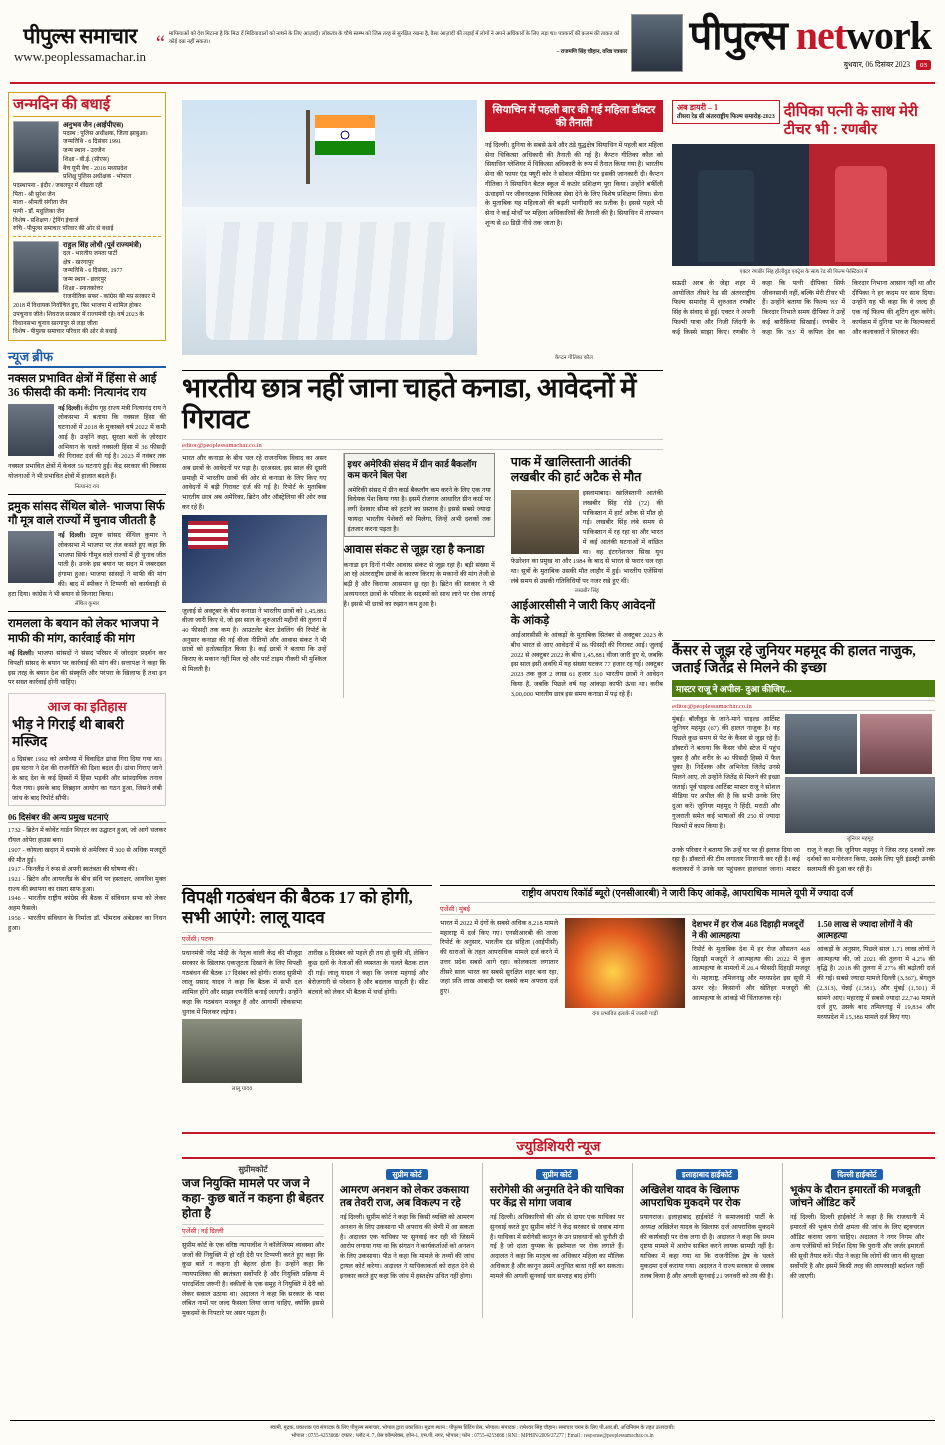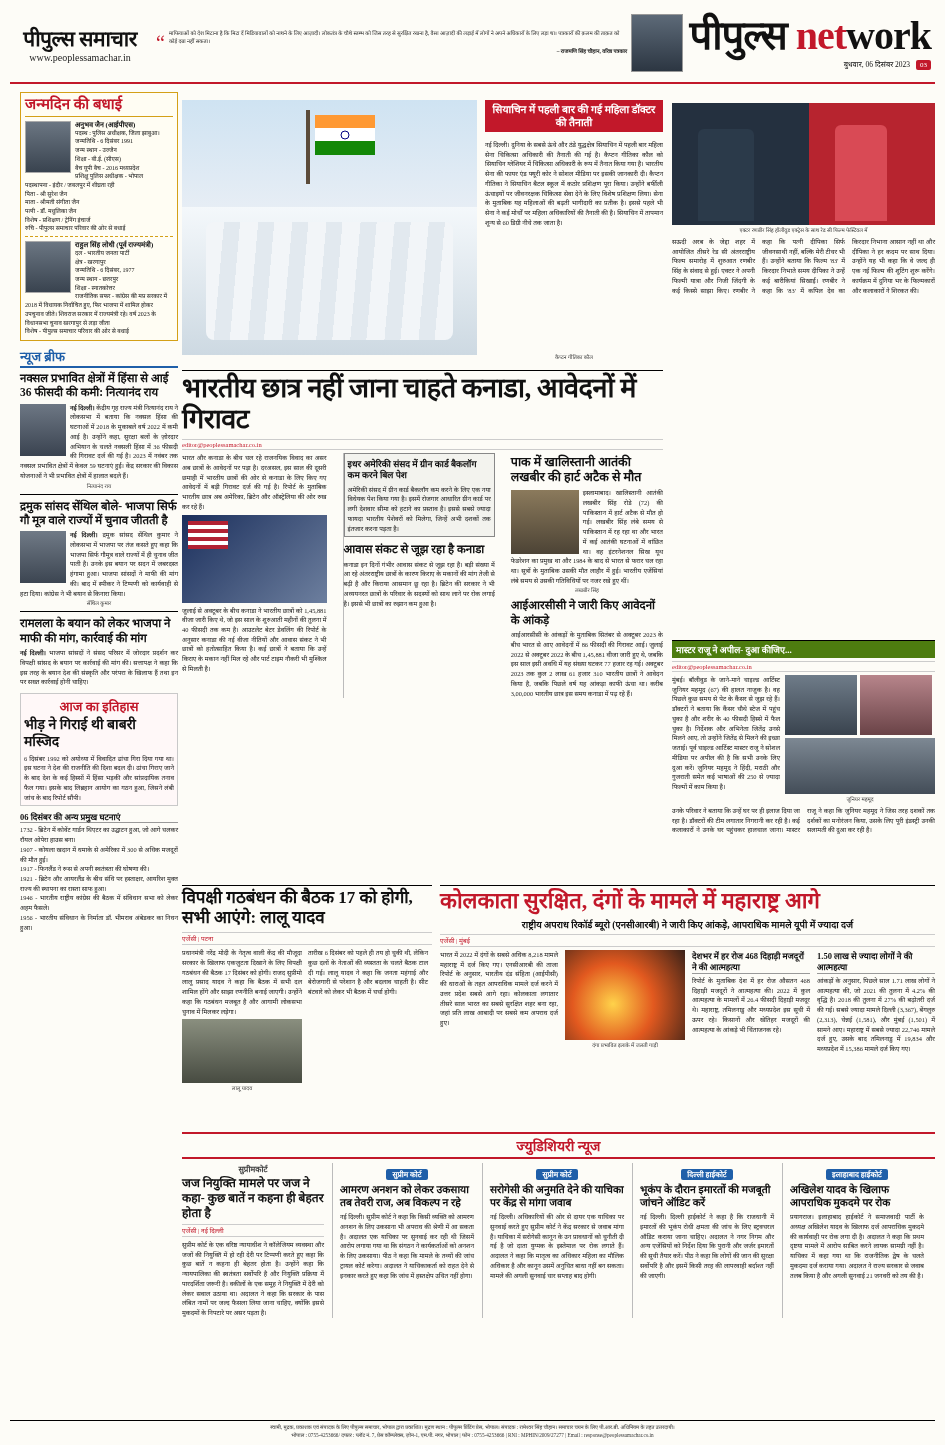--- a/index.html
+++ b/index.html
@@ -14,21 +14,21 @@
   }
   .page { width:945px; height:1445px; padding:6px 10px; position:relative; }
 
   
   .masthead { display:flex; align-items:center; height:78px; border-bottom:2px solid #c2182a; padding-bottom:2px;}
   .logo-block { width:105px; text-align:center; }
   .logo-ring { width:30px;height:30px;border:3px solid #5a2d82;border-radius:50%;margin:0 auto 2px; }
   .logo-name { font-size:8px; font-weight:bold; color:#5a2d82; }
   .logo-sub { font-size:4.6px; color:#444; line-height:1.25; }
   .brand-hi { font-size:21px; font-weight:bold; letter-spacing:-.5px; }
-  .brand-url { font-size:10px; color:#222; }
+  .brand-url { font-size:13px; color:#222; }
   .quote-box { flex:1; display:flex; align-items:center; gap:4px; padding:0 6px; }
   .quote-photo { width:56px;height:58px;background:linear-gradient(#5d6a78,#2c3642); border:1px solid #999; }
   .quote-txt { font-size:5.4px; line-height:1.45; color:#222; }
   .quote-mark { font-size:20px; color:#c2182a; line-height:.6; }
   .nameplate { text-align:right; padding-right:4px; }
   .np-main { font-size:40px; font-weight:bold; letter-spacing:-1px; line-height:.95;}
   .np-main .red { color:#c2182a; }
   .np-date { font-size:7.5px; margin-top:4px; }
   .np-date .pg { background:#c2182a;color:#fff;padding:1px 4px;margin-left:4px;font-size:7px;border-radius:2px;}
 
@@ -41,21 +41,21 @@
   h4.head-sm { font-size:11.5px; font-weight:bold; line-height:1.25; margin:2px 0 3px;}
   .kicker { font-size:9px; font-weight:bold; color:#333; margin-bottom:2px;}
   .byline { font-size:6.5px; color:#c2182a; border-top:1px solid #ccc;border-bottom:1px solid #ccc; padding:1px 0; margin:3px 0; }
   .body-txt { font-size:6.4px; line-height:1.52; text-align:justify; color:#1a1a1a; }
   .photo { background:#8d8d8d; position:relative; overflow:hidden; }
   .cap { font-size:5.4px; text-align:center; color:#333; padding-top:1px; }
   .redband { background:#c2182a; color:#fff; font-size:10.5px; font-weight:bold; text-align:center; padding:3px 4px; line-height:1.25;}
   .section-bar { text-align:center; font-size:14px; font-weight:bold; color:#c2182a; border-top:2px solid #c2182a; border-bottom:2px solid #c2182a; padding:2px; margin:4px 0;}
 
   
-  .rail { position:absolute; left:20px; top:92px; width:158px; }
+  .rail { position:absolute; left:8px; top:92px; width:158px; }
   .birthday-box { border:1px solid #d4a017; background:#fffdf3; padding:4px; }
   .birthday-title { font-size:15px; font-weight:bold; color:#c2182a; line-height:1.05; }
   .bd-person { font-size:6px; line-height:1.45; }
   .bd-name { font-weight:bold; font-size:7px; }
   .mini-photo { width:46px;height:52px;background:linear-gradient(#6b7682,#39434f);float:left;margin:1px 4px 2px 0;border:1px solid #aaa;}
   .brief-title { font-size:13px;font-weight:bold;color:#1f5fa9;border-bottom:2px solid #1f5fa9;padding-bottom:1px;margin:6px 0 3px;}
   .hist-title{font-size:13px;font-weight:bold;color:#c2182a;text-align:center;}
   .hist-box{border:1px solid #c9c9c9;background:#fff8f8;padding:3px;}
 
   
@@ -177,20 +177,27 @@
       </div>
     <div style="position:absolute;left:0;bottom:0;width:100%;height:58%;background:linear-gradient(#f4f8fb,#cdd9e2)"></div>
     <div style="position:absolute;left:8%;bottom:6%;width:84%;height:46%;background:repeating-linear-gradient(95deg,#f2f5f8 0 18px,#e2e9ef 18px 34px);border-radius:8px"></div>
   </div>
 
   <div class="redband" style="position:absolute;left:485px;top:100px;width:178px">सियाचिन में पहली बार की गई महिला डॉक्टर की तैनाती</div>
   <div style="position:absolute;left:485px;top:140px;width:178px" class="body-txt">नई दिल्ली। दुनिया के सबसे ऊंचे और ठंडे युद्धक्षेत्र सियाचिन में पहली बार महिला सेना चिकित्सा अधिकारी की तैनाती की गई है। कैप्टन गीतिका कौल को सियाचिन ग्लेशियर में चिकित्सा अधिकारी के रूप में तैनात किया गया है। भारतीय सेना की फायर एंड फ्यूरी कोर ने सोशल मीडिया पर इसकी जानकारी दी। कैप्टन गीतिका ने सियाचिन बैटल स्कूल में कठोर प्रशिक्षण पूरा किया। उन्होंने बर्फीली ऊंचाइयों पर जीवनरक्षक चिकित्सा सेवा देने के लिए विशेष प्रशिक्षण लिया। सेना के मुताबिक यह महिलाओं की बढ़ती भागीदारी का प्रतीक है। इससे पहले भी सेना ने कई मोर्चों पर महिला अधिकारियों की तैनाती की है। सियाचिन में तापमान शून्य से 60 डिग्री नीचे तक जाता है।</div>
   <div style="position:absolute;left:485px;top:352px;width:178px" class="cap">कैप्टन गीतिका कौल</div>
 
   <div style="position:absolute;left:672px;top:100px;width:263px">
+    <div style="display:flex;gap:4px;align-items:flex-start">
+      <div style="border:1px solid #c2182a;padding:2px 4px;font-size:8px;font-weight:bold;color:#c2182a;line-height:1.3">
+        <div>अब डायरी – 1</div>
+        <div style="font-size:6px;color:#222">तीसरा रेड सी अंतरराष्ट्रीय फिल्म समारोह-2023</div>
+      </div>
+      <h3 class="head-md" style="flex:1;color:#c2182a">दीपिका पत्नी के साथ मेरी टीचर भी : रणबीर</h3>
+    </div>
     <div class="photo" style="height:122px;margin-top:3px;background:linear-gradient(90deg,#24303f 0 52%,#b7242f 52% 100%)">
       <div style="position:absolute;left:10%;bottom:4px;width:56px;height:92px;background:#2b3a4a;border-radius:6px 6px 0 0"></div>
       <div style="position:absolute;left:62%;bottom:4px;width:52px;height:96px;background:#d94a55;border-radius:6px 6px 0 0"></div>
     </div>
     <div class="cap">एक्टर रणबीर सिंह हॉलीवुड एक्ट्रेस के साथ रेड सी फिल्म फेस्टिवल में</div>
     <div class="body-txt" style="column-count:3;column-gap:7px;margin-top:3px">सऊदी अरब के जेद्दा शहर में आयोजित तीसरे रेड सी अंतरराष्ट्रीय फिल्म समारोह में शुरुआत रणबीर सिंह के संवाद से हुई। एक्टर ने अपनी फिल्मी यात्रा और निजी जिंदगी के कई किस्से साझा किए। रणबीर ने कहा कि पत्नी दीपिका सिर्फ जीवनसाथी नहीं, बल्कि मेरी टीचर भी हैं। उन्होंने बताया कि फिल्म '83' में किरदार निभाते समय दीपिका ने उन्हें कई बारीकियां सिखाईं। रणबीर ने कहा कि '83' में कपिल देव का किरदार निभाना आसान नहीं था और दीपिका ने हर कदम पर साथ दिया। उन्होंने यह भी कहा कि वे जल्द ही एक नई फिल्म की शूटिंग शुरू करेंगे। कार्यक्रम में दुनिया भर के फिल्मकारों और कलाकारों ने शिरकत की।</div>
   </div>
 
   <div style="position:absolute;left:182px;top:370px;width:481px">
     <div class="rule"></div>
@@ -218,20 +225,21 @@
         <div class="body-txt">इस्लामाबाद। खालिस्तानी आतंकी लखबीर सिंह रोडे (72) की पाकिस्तान में हार्ट अटैक से मौत हो गई। लखबीर सिंह लंबे समय से पाकिस्तान में रह रहा था और भारत में कई आतंकी घटनाओं में वांछित था। वह इंटरनेशनल सिख यूथ फेडरेशन का प्रमुख था और 1984 के बाद से भारत से फरार चल रहा था। सूत्रों के मुताबिक उसकी मौत लाहौर में हुई। भारतीय एजेंसियां लंबे समय से उसकी गतिविधियों पर नजर रखे हुए थीं।</div>
         <div class="cap" style="clear:both">लखबीर सिंह</div>
         <h4 class="head-sm" style="margin-top:4px">आईआरसीसी ने जारी किए आवेदनों के आंकड़े</h4>
         <div class="body-txt">आईआरसीसी के आंकड़ों के मुताबिक सितंबर से अक्टूबर 2023 के बीच भारत से आए आवेदनों में 86 फीसदी की गिरावट आई। जुलाई 2022 से अक्टूबर 2022 के बीच 1,45,881 वीजा जारी हुए थे, जबकि इस साल इसी अवधि में यह संख्या घटकर 77 हजार रह गई। अक्टूबर 2023 तक कुल 2 लाख 61 हजार 310 भारतीय छात्रों ने आवेदन किया है, जबकि पिछले वर्ष यह आंकड़ा काफी ऊंचा था। करीब 3,00,000 भारतीय छात्र इस समय कनाडा में पढ़ रहे हैं।</div>
       </div>
     </div>
   </div>
 
   <div style="position:absolute;left:672px;top:640px;width:263px">
     <div class="rule"></div>
+    <h3 class="head-md" style="font-size:14px;color:#111">कैंसर से जूझ रहे जुनियर महमूद की हालत नाजुक, जताई जितेंद्र से मिलने की इच्छा</h3>
     <div style="background:#4d7c0f;color:#fff;font-size:9px;font-weight:bold;padding:2px 4px">मास्टर राजू ने अपील- दुआ कीजिए...</div>
     <div class="byline">editor@peoplessamachar.co.in</div>
     <div style="display:flex;gap:5px">
       <div style="flex:1" class="body-txt">मुंबई। बॉलीवुड के जाने-माने चाइल्ड आर्टिस्ट जुनियर महमूद (67) की हालत नाजुक है। वह पिछले कुछ समय से पेट के कैंसर से जूझ रहे हैं। डॉक्टरों ने बताया कि कैंसर चौथे स्टेज में पहुंच चुका है और शरीर के 40 फीसदी हिस्से में फैल चुका है। निर्देशक और अभिनेता जितेंद्र उनसे मिलने आए, तो उन्होंने जितेंद्र से मिलने की इच्छा जताई। पूर्व चाइल्ड आर्टिस्ट मास्टर राजू ने सोशल मीडिया पर अपील की है कि सभी उनके लिए दुआ करें। जुनियर महमूद ने हिंदी, मराठी और गुजराती समेत कई भाषाओं की 250 से ज्यादा फिल्मों में काम किया है।</div>
       <div style="width:150px">
         <div style="display:flex;gap:3px">
           <div class="photo" style="width:72px;height:60px;background:linear-gradient(#6f7c89,#39434e)"></div>
           <div class="photo" style="width:72px;height:60px;background:linear-gradient(#b7858b,#6a4347)"></div>
         </div>
         <div class="photo" style="height:56px;margin-top:3px;background:linear-gradient(#7d8893,#434d58)"></div>
@@ -250,21 +258,20 @@
         <div class="body-txt">प्रधानमंत्री नरेंद्र मोदी के नेतृत्व वाली केंद्र की मौजूदा सरकार के खिलाफ एकजुटता दिखाने के लिए विपक्षी गठबंधन की बैठक 17 दिसंबर को होगी। राजद सुप्रीमो लालू प्रसाद यादव ने कहा कि बैठक में सभी दल शामिल होंगे और साझा रणनीति बनाई जाएगी। उन्होंने कहा कि गठबंधन मजबूत है और आगामी लोकसभा चुनाव में मिलकर लड़ेगा।</div>
         <div class="photo" style="height:64px;margin-top:3px;background:linear-gradient(#8a8f7f,#474b41)"></div>
         <div class="cap">लालू यादव</div>
       </div>
       <div style="width:120px" class="body-txt">तारीख 6 दिसंबर को पहले ही तय हो चुकी थी, लेकिन कुछ दलों के नेताओं की व्यस्तता के चलते बैठक टाल दी गई। लालू यादव ने कहा कि जनता महंगाई और बेरोजगारी से परेशान है और बदलाव चाहती है। सीट बंटवारे को लेकर भी बैठक में चर्चा होगी।</div>
     </div>
   </div>
 
   <div style="position:absolute;left:440px;top:885px;width:495px">
     <div class="rule"></div>
-    <h2 class="head-lg" style="color:#c2182a;font-size:22px">कोलकाता सुरक्षित, दंगों के मामले में महाराष्ट्र आगे</h2>
     <div style="font-size:9.5px;font-weight:bold;text-align:center">राष्ट्रीय अपराध रिकॉर्ड ब्यूरो (एनसीआरबी) ने जारी किए आंकड़े, आपराधिक मामले यूपी में ज्यादा दर्ज</div>
     <div class="byline">एजेंसी | मुंबई</div>
     <div style="display:flex;gap:7px">
       <div style="width:118px" class="body-txt">भारत में 2022 में दंगों के सबसे अधिक 8,218 मामले महाराष्ट्र में दर्ज किए गए। एनसीआरबी की ताजा रिपोर्ट के अनुसार, भारतीय दंड संहिता (आईपीसी) की धाराओं के तहत आपराधिक मामले दर्ज करने में उत्तर प्रदेश सबसे आगे रहा। कोलकाता लगातार तीसरे साल भारत का सबसे सुरक्षित शहर बना रहा, जहां प्रति लाख आबादी पर सबसे कम अपराध दर्ज हुए।</div>
       <div style="width:120px">
         <div class="photo" style="height:90px;background:radial-gradient(circle at 40% 60%,#ffd24a,#e2591f 45%,#3a2218 100%)"></div>
         <div class="cap">दंगा प्रभावित इलाके में जलती गाड़ी</div>
       </div>
       <div style="width:118px">
         <div style="font-size:8.5px;font-weight:bold;border-bottom:1px solid #999;padding-bottom:1px;margin-bottom:2px">देशभर में हर रोज 468 दिहाड़ी मजदूरों ने की आत्महत्या</div>
@@ -290,29 +297,29 @@
         <div style="text-align:center"><span style="background:#1f5fa9;color:#fff;font-size:7.5px;font-weight:bold;padding:1px 6px;border-radius:2px">सुप्रीम कोर्ट</span></div>
         <h4 class="head-sm" style="font-size:10.5px">आमरण अनशन को लेकर उकसाया तब तेवरी राज, अब विकल्प न रहे</h4>
         <div class="body-txt">नई दिल्ली। सुप्रीम कोर्ट ने कहा कि किसी व्यक्ति को आमरण अनशन के लिए उकसाना भी अपराध की श्रेणी में आ सकता है। अदालत एक याचिका पर सुनवाई कर रही थी जिसमें आरोप लगाया गया था कि संगठन ने कार्यकर्ताओं को अनशन के लिए उकसाया। पीठ ने कहा कि मामले के तथ्यों की जांच ट्रायल कोर्ट करेगा। अदालत ने याचिकाकर्ता को राहत देने से इनकार करते हुए कहा कि जांच में हस्तक्षेप उचित नहीं होगा।</div>
       </div>
       <div style="width:142px;border-left:1px solid #bbb;padding-left:7px">
         <div style="text-align:center"><span style="background:#1f5fa9;color:#fff;font-size:7.5px;font-weight:bold;padding:1px 6px;border-radius:2px">सुप्रीम कोर्ट</span></div>
         <h4 class="head-sm" style="font-size:10.5px">सरोगेसी की अनुमति देने की याचिका पर केंद्र से मांगा जवाब</h4>
         <div class="body-txt">नई दिल्ली। अधिकारियों की ओर से दायर एक याचिका पर सुनवाई करते हुए सुप्रीम कोर्ट ने केंद्र सरकार से जवाब मांगा है। याचिका में सरोगेसी कानून के उन प्रावधानों को चुनौती दी गई है जो दाता युग्मक के इस्तेमाल पर रोक लगाते हैं। अदालत ने कहा कि मातृत्व का अधिकार महिला का मौलिक अधिकार है और कानून उसमें अनुचित बाधा नहीं बन सकता। मामले की अगली सुनवाई चार सप्ताह बाद होगी।</div>
       </div>
       <div style="width:142px;border-left:1px solid #bbb;padding-left:7px">
+        <div style="text-align:center"><span style="background:#1f5fa9;color:#fff;font-size:7.5px;font-weight:bold;padding:1px 6px;border-radius:2px">इलाहाबाद हाईकोर्ट</span></div>
+        <h4 class="head-sm" style="font-size:10.5px">अखिलेश यादव के खिलाफ आपराधिक मुकदमे पर रोक</h4>
+        <div class="body-txt">प्रयागराज। इलाहाबाद हाईकोर्ट ने समाजवादी पार्टी के अध्यक्ष अखिलेश यादव के खिलाफ दर्ज आपराधिक मुकदमे की कार्यवाही पर रोक लगा दी है। अदालत ने कहा कि प्रथम दृष्टया मामले में आरोप साबित करने लायक सामग्री नहीं है। याचिका में कहा गया था कि राजनीतिक द्वेष के चलते मुकदमा दर्ज कराया गया। अदालत ने राज्य सरकार से जवाब तलब किया है और अगली सुनवाई 21 जनवरी को तय की है।</div>
+      </div>
+      <div style="width:142px;border-left:1px solid #bbb;padding-left:7px">
         <div style="text-align:center"><span style="background:#1f5fa9;color:#fff;font-size:7.5px;font-weight:bold;padding:1px 6px;border-radius:2px">दिल्ली हाईकोर्ट</span></div>
         <h4 class="head-sm" style="font-size:10.5px">भूकंप के दौरान इमारतों की मजबूती जांचने ऑडिट करें</h4>
         <div class="body-txt">नई दिल्ली। दिल्ली हाईकोर्ट ने कहा है कि राजधानी में इमारतों की भूकंप रोधी क्षमता की जांच के लिए स्ट्रक्चरल ऑडिट कराया जाना चाहिए। अदालत ने नगर निगम और अन्य एजेंसियों को निर्देश दिया कि पुरानी और जर्जर इमारतों की सूची तैयार करें। पीठ ने कहा कि लोगों की जान की सुरक्षा सर्वोपरि है और इसमें किसी तरह की लापरवाही बर्दाश्त नहीं की जाएगी।</div>
       </div>
-      <div style="width:142px;border-left:1px solid #bbb;padding-left:7px">
-        <div style="text-align:center"><span style="background:#1f5fa9;color:#fff;font-size:7.5px;font-weight:bold;padding:1px 6px;border-radius:2px">इलाहाबाद हाईकोर्ट</span></div>
-        <h4 class="head-sm" style="font-size:10.5px">अखिलेश यादव के खिलाफ आपराधिक मुकदमे पर रोक</h4>
-        <div class="body-txt">प्रयागराज। इलाहाबाद हाईकोर्ट ने समाजवादी पार्टी के अध्यक्ष अखिलेश यादव के खिलाफ दर्ज आपराधिक मुकदमे की कार्यवाही पर रोक लगा दी है। अदालत ने कहा कि प्रथम दृष्टया मामले में आरोप साबित करने लायक सामग्री नहीं है। याचिका में कहा गया था कि राजनीतिक द्वेष के चलते मुकदमा दर्ज कराया गया। अदालत ने राज्य सरकार से जवाब तलब किया है और अगली सुनवाई 21 जनवरी को तय की है।</div>
-      </div>
     </div>
   </div>
 
   <div style="position:absolute;left:10px;bottom:6px;width:925px;border-top:1px solid #000;padding-top:2px;text-align:center">
     <div style="font-size:5.2px;color:#333">स्वामी, मुद्रक, प्रकाशक एवं संपादक के लिए पीपुल्स समाचार, भोपाल द्वारा प्रकाशित। मुद्रण स्थान : पीपुल्स प्रिंटिंग प्रेस, भोपाल। संपादक : रामेश्वर सिंह चौहान। समाचार चयन के लिए पी.आर.बी. अधिनियम के तहत उत्तरदायी।</div>
     <div style="font-size:5.2px;color:#333">भोपाल : 0755-4253666/ दफ्तर : प्लॉट नं. 7, प्रेस कॉम्प्लेक्स, ज़ोन-1, एम.पी. नगर, भोपाल | फोन : 0755-4253666 | RNI : MPHIN/2009/27277 | Email : response@peoplessamachar.co.in</div>
   </div>
 
 </div>
 

